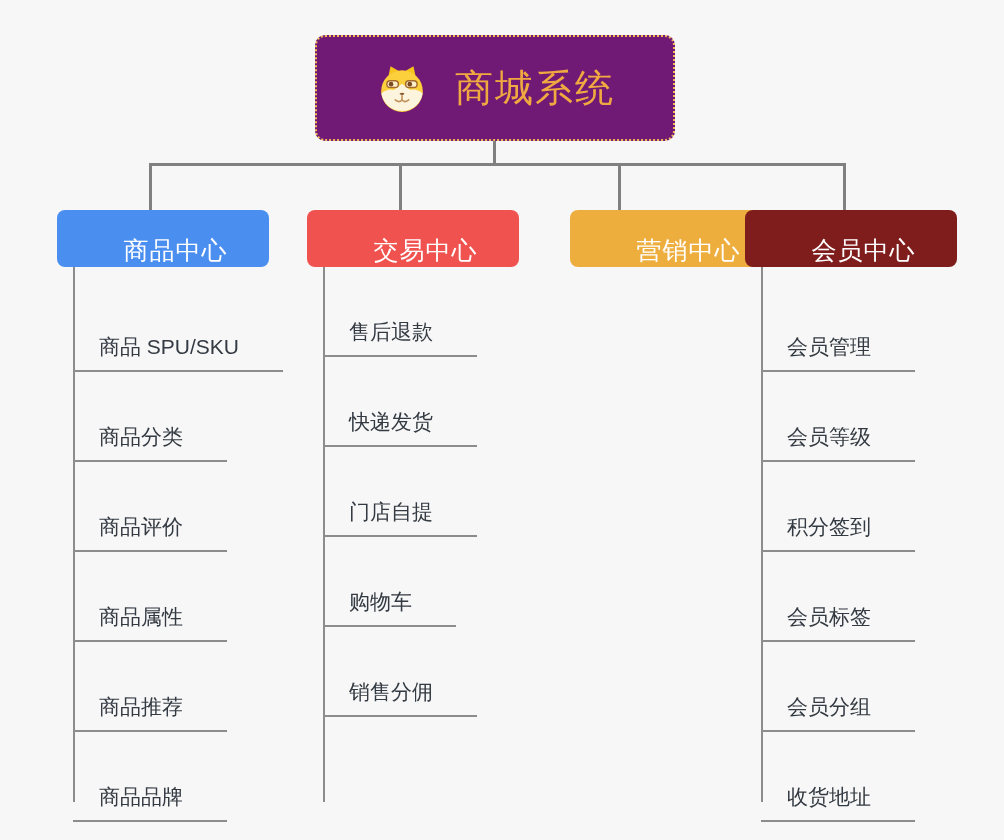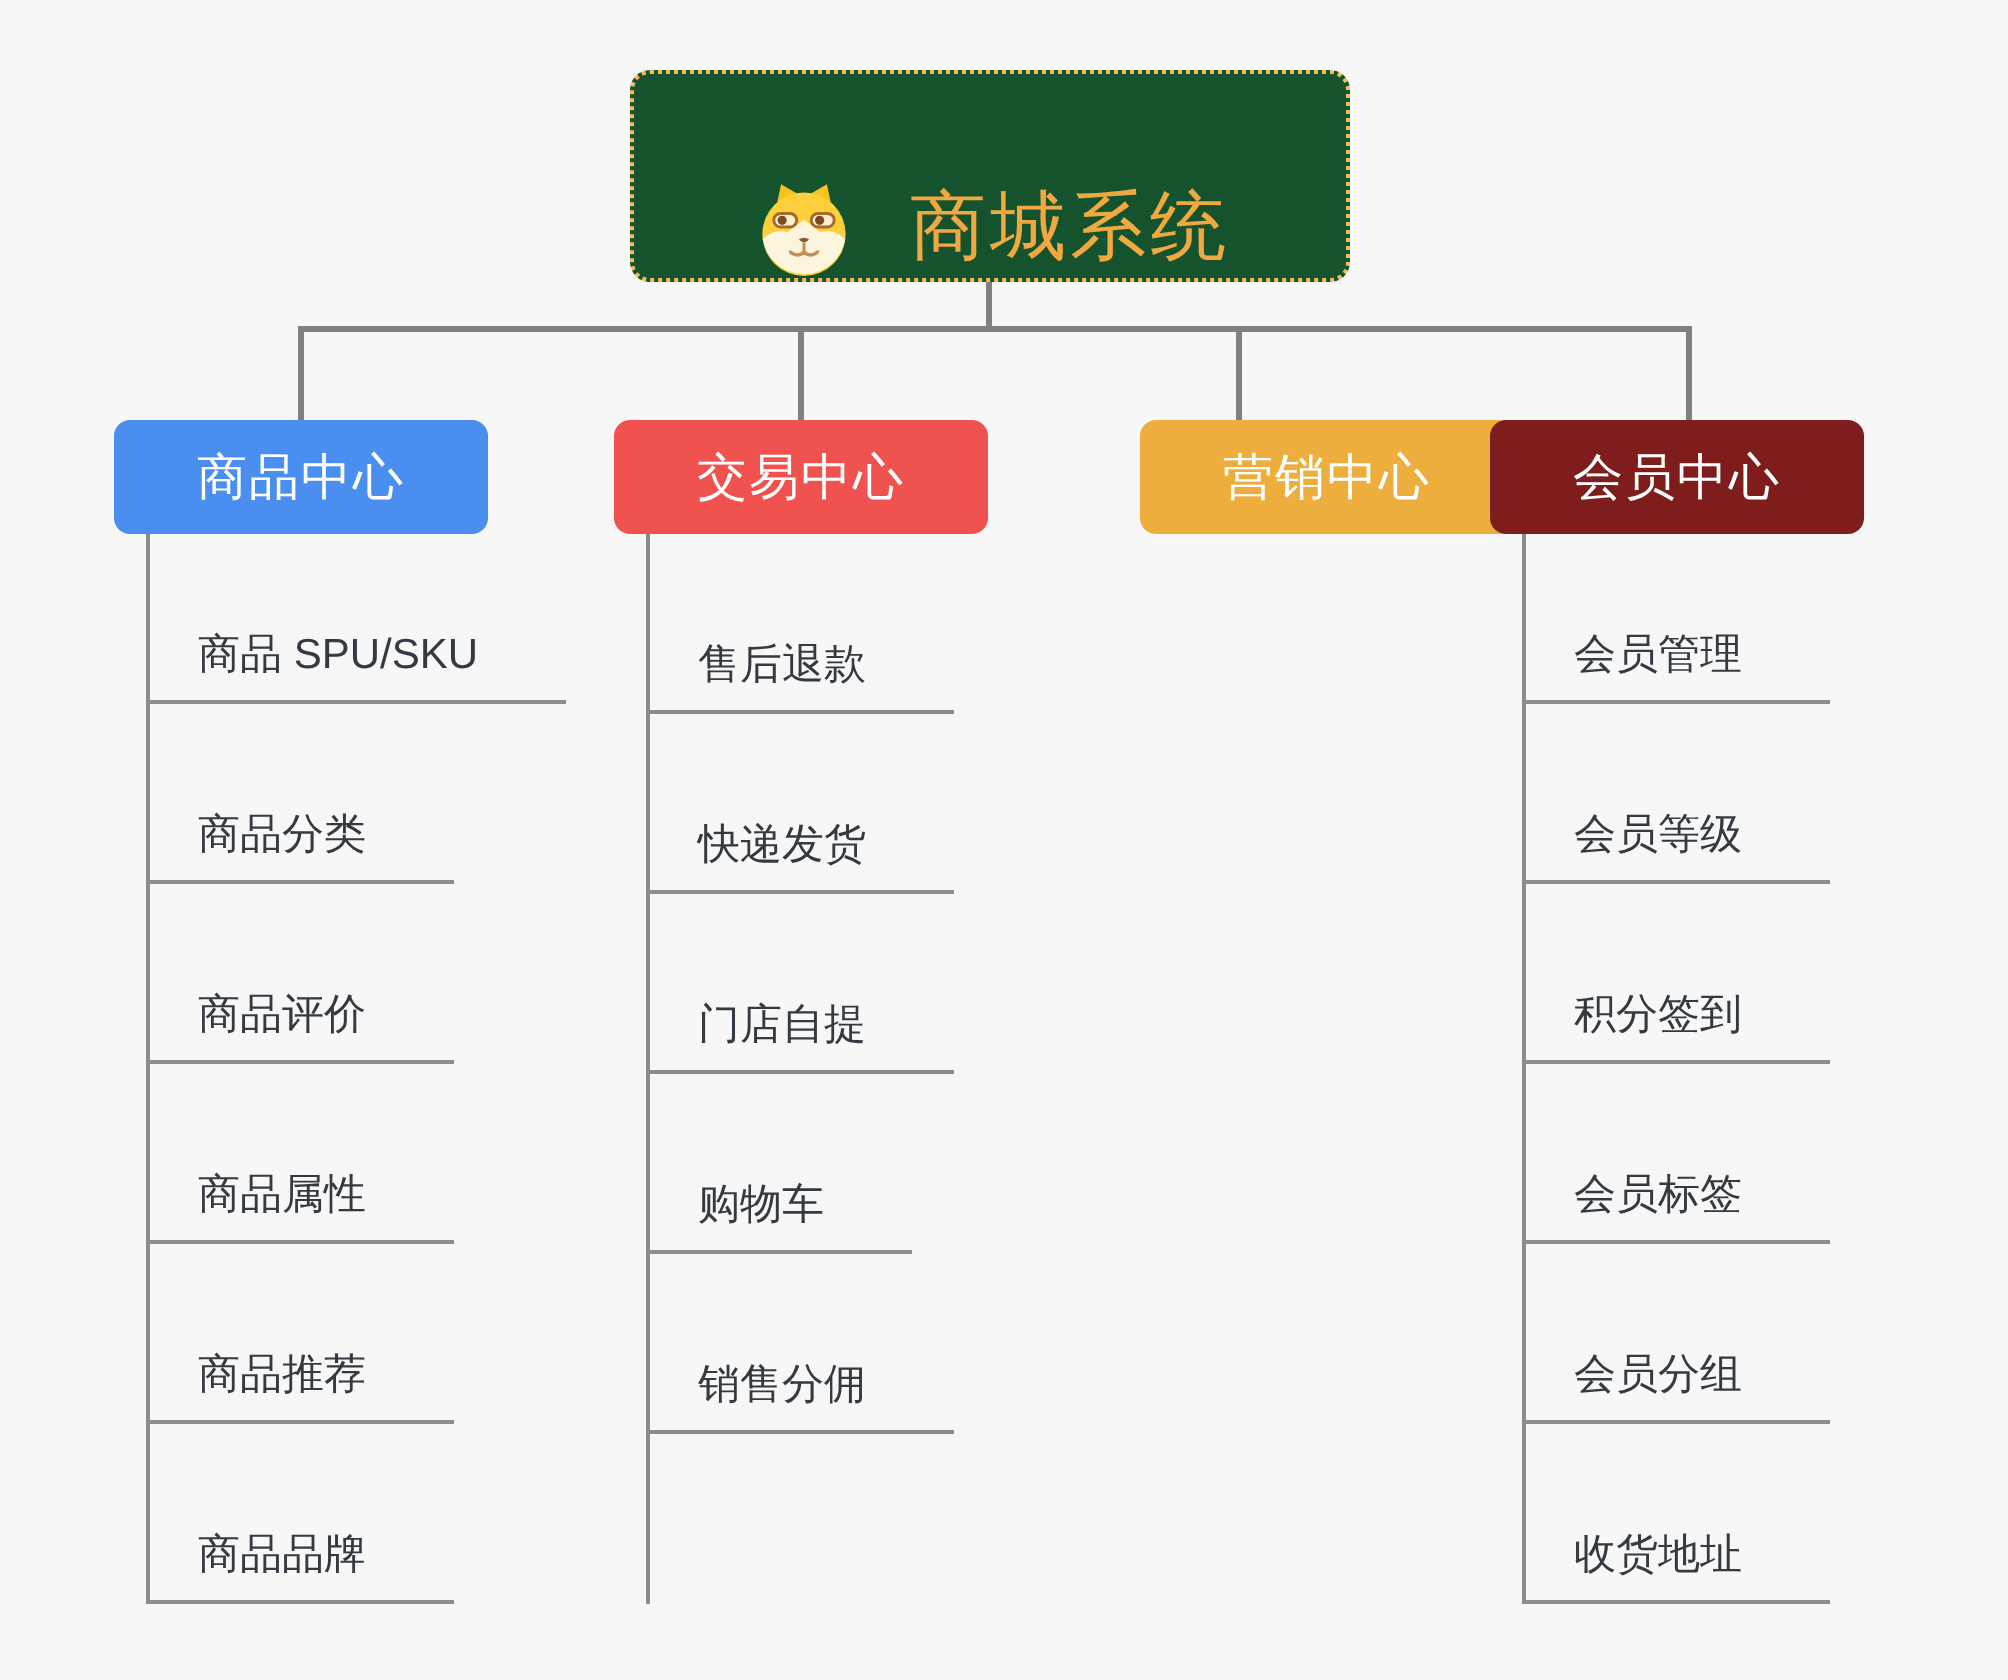--- a/index.html
+++ b/index.html
@@ -8,24 +8,24 @@
     position:relative;
     width:1004px;height:840px;
     background:var(--canvas-bg,#f7f7f7);
     overflow:hidden;
   }
 
   
   .root-node{
     position:absolute;left:315px;top:35px;width:360px;height:106px;
     box-sizing:border-box;
-    background:#14532d;
+    background:#701a75;
     border:2px dotted var(--root-border,#f2bb58);
     border-radius:10px;
-    display:flex;align-items:flex-end;justify-content:center;gap:26px;
+    display:flex;align-items:center;justify-content:center;gap:26px;
     cursor:default;
   }
   .root-label{
     font-size:38px;
     letter-spacing:2px;
     color:var(--root-text,#f0a840);
     font-weight:500;
     white-space:nowrap;
   }
   .root-icon{width:54px;height:50px;display:block;}
@@ -37,43 +37,44 @@
   .conn-drop{top:165px;width:3px;height:46px;}
   .conn-drop-1{left:149px;}
   .conn-drop-2{left:399px;}
   .conn-drop-3{left:618px;}
   .conn-drop-4{left:843px;}
 
   
   .branch-box{
     position:absolute;top:210px;width:187px;height:57px;
     border-radius:8px;
-    display:flex;align-items:center;justify-content:center;
+    display:flex;align-items:flex-end;justify-content:center;
     color:#ffffff;
     font-size:25px;
     letter-spacing:1px;
     white-space:nowrap;
+    padding-left:25px;
   }
   .branch-1{left:57px;}
   .branch-2{left:307px;}
   .branch-3{left:527px;margin-left:43px;}
   .branch-4{left:745px;}
 
   
   .child-col{position:absolute;top:267px;}
   .col-1{left:73px;}
   .col-2{left:323px;}
   .col-3{left:543px;}
   .col-4{left:761px;}
   .col-line{
     position:absolute;left:0;top:0;width:2px;height:535px;
     background:var(--child-line,#8c8c8c);
   }
   .child-row{height:90px;display:flex;align-items:flex-end;}
-  .child-row.first{height:85px;}
+  .child-row.first{height:61px;margin-top:44px;}
   .child-label{
     display:inline-block;
     padding:0 44px 9px 26px;
     border-bottom:2px solid var(--child-line,#8c8c8c);
     font-size:21px;
     color:var(--child-text,#333a42);
     white-space:nowrap;
   }
 </style>
 </head>

